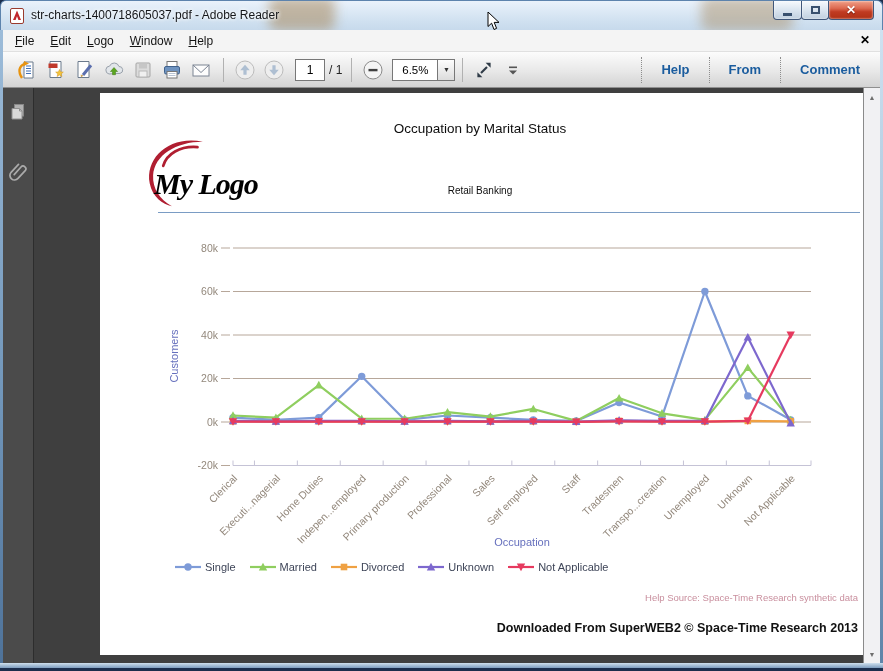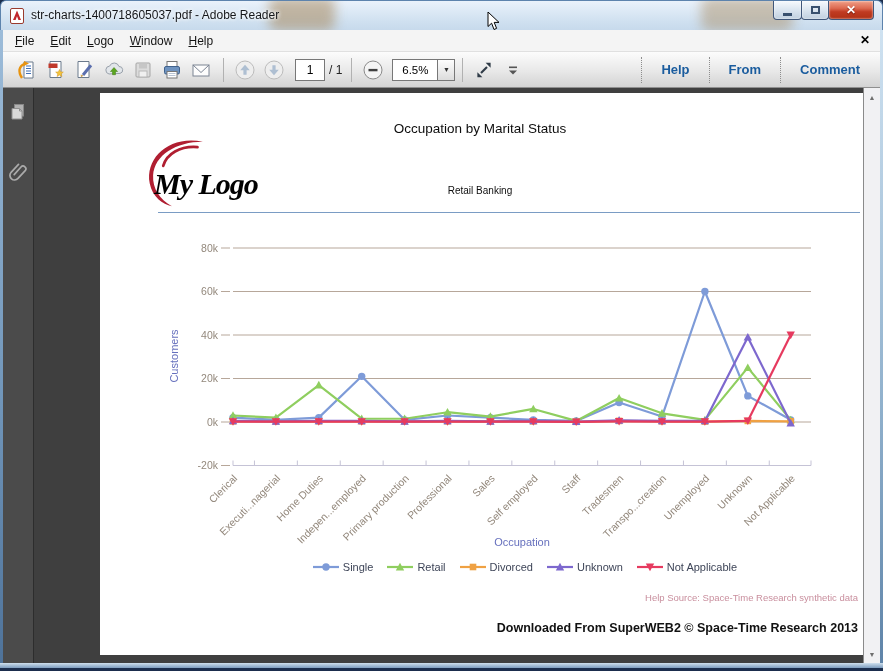--- a/index.html
+++ b/index.html
@@ -63,21 +63,21 @@
   
   .page { position:absolute; left:23px; top:5px; width:798px; height:562px; background:#fff;margin-left:43px; }
   .page-title { position:absolute; top:28px; left:0; width:760px; text-align:center; font-size:13.5px; color:#0d0d0d; }
   .subtitle   { position:absolute; top:92px; left:0; width:760px; text-align:center; font-size:10px; color:#0d0d0d; }
   .rule { position:absolute; top:119px; left:58px; width:702px; height:1px; background:#7a9cc4; }
   .logo { position:absolute; left:30px; top:42px; width:185px; height:76px; }
   .logo-swoosh { position:absolute; left:0; top:0; }
   .logo-text { position:absolute; left:24px; top:32px; font-family:"Liberation Serif",serif; font-style:italic; font-weight:900; font-size:30px; color:#000; letter-spacing:-1px; }
   #chart-svg { position:absolute; left:0; top:135px; }
   #chart-svg text { font-family:"Liberation Sans",sans-serif; }
-  .legend { position:absolute; top:468px; left:75px; width:700px; display:flex; justify-content:center; gap:14px; align-items:center; }
+  .legend { position:absolute; top:468px; left:75px; width:700px; display:flex; justify-content:flex-start; gap:14px; align-items:center; }
   .legend-item { display:flex; align-items:center; gap:4px; font-size:11px; color:#3e4558; }
   .datasource { position:absolute; top:499px; left:0; width:758px; text-align:right; font-size:9.5px; color:#c98f9e; }
   .dl-footer  { position:absolute; top:528px; left:0; width:758px; text-align:right; font-size:12.5px; font-weight:bold; color:#111; }
 
   .cursor { position:absolute; left:487px; top:12px; z-index:50; }
 </style>
 </head>
 <body>
 
 <div class="titlebar">
@@ -369,21 +369,21 @@
               <line x1="0" y1="6" x2="26" y2="6" stroke="#7e9bd8" stroke-width="2.2"></line>
               <circle cx="13" cy="6" r="3.7" fill="#7e9bd8"></circle>
             </svg>
             <span>Single</span>
           </span>
           <span class="legend-item">
             <svg width="26" height="12">
               <line x1="0" y1="6" x2="26" y2="6" stroke="#8fce5f" stroke-width="2.2"></line>
               <polygon points="13,1.7999999999999998 8.8,9.4 17.2,9.4" fill="#8fce5f"></polygon>
             </svg>
-            <span>Retail</span>
+            <span>Married</span>
           </span>
           <span class="legend-item">
             <svg width="26" height="12">
               <line x1="0" y1="6" x2="26" y2="6" stroke="#efa143" stroke-width="2.2"></line>
               <rect x="9.7" y="2.7" width="6.6" height="6.6" fill="#efa143"></rect>
             </svg>
             <span>Divorced</span>
           </span>
           <span class="legend-item">
             <svg width="26" height="12">

